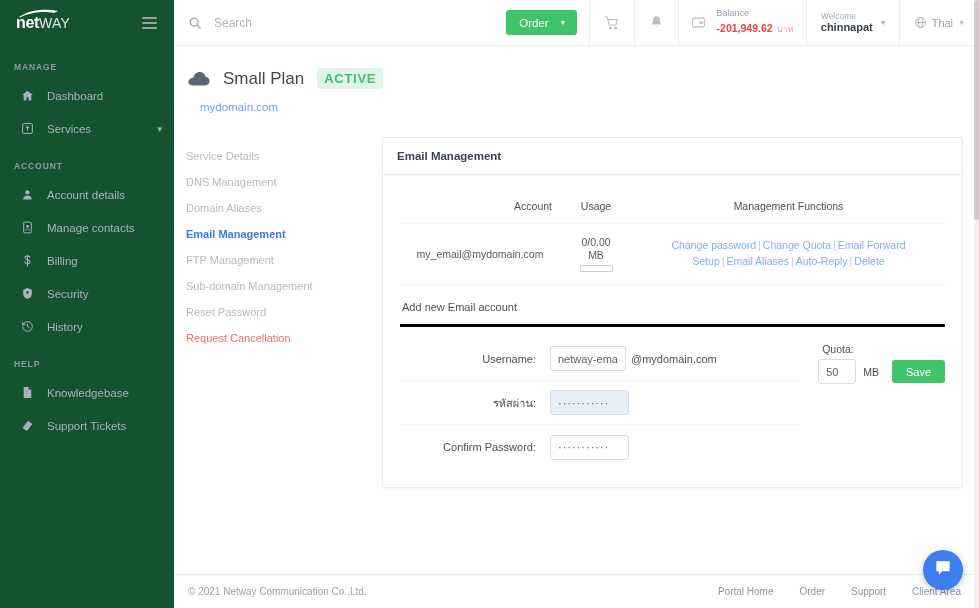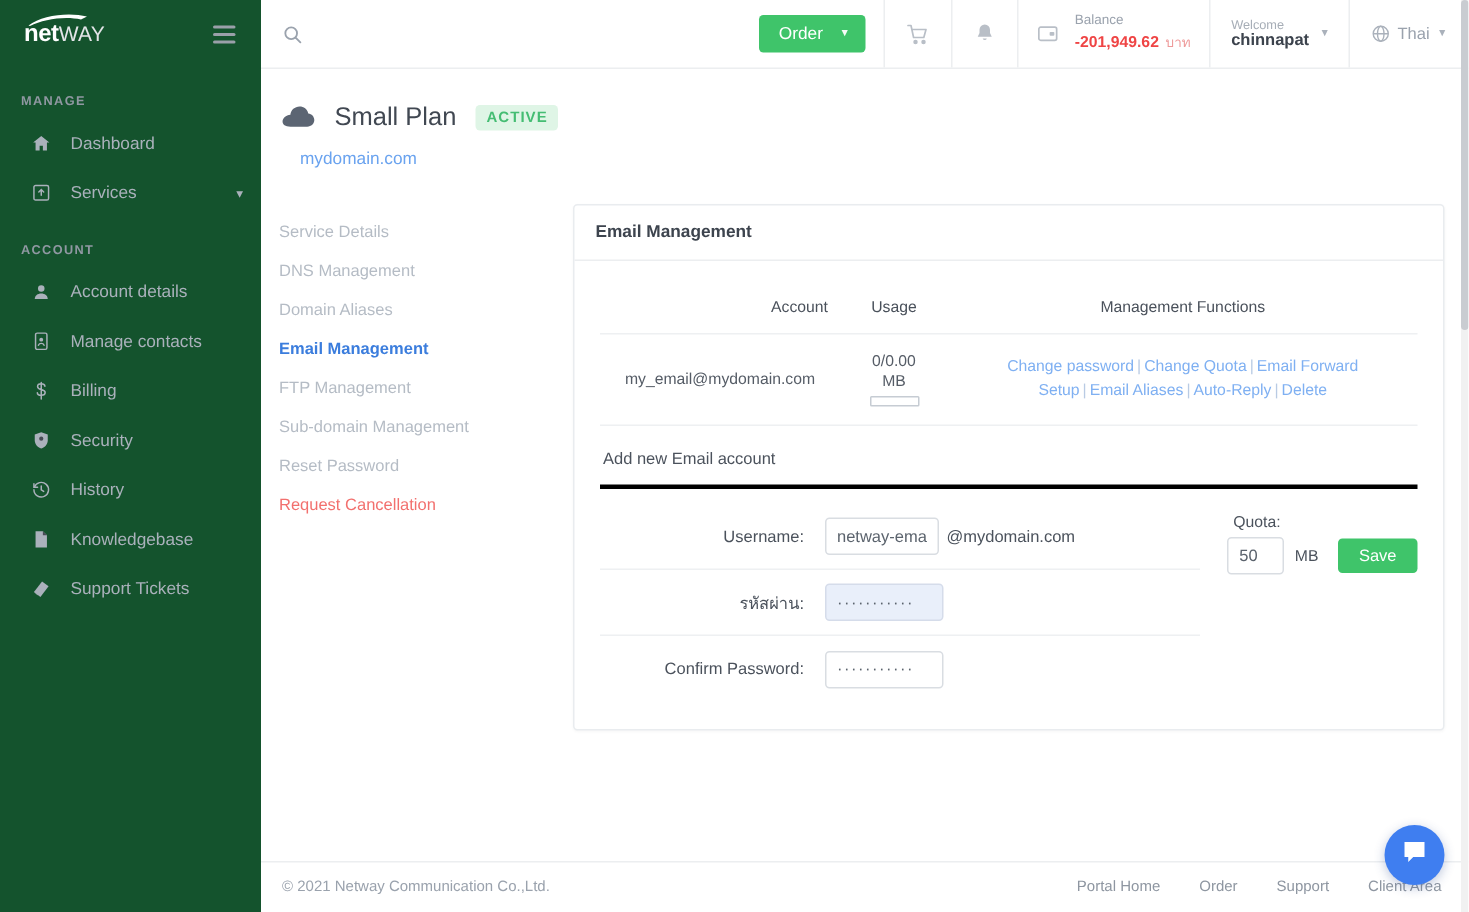--- a/index.html
+++ b/index.html
@@ -94,21 +94,21 @@
   .user-hi { font-size: 8.5px; color: #a6adb6; }
   .user-name { font-size: 11px; color: #3c434d; font-weight: bold; }
 
   
   .content { flex: 1; overflow: hidden; position: relative; padding: 0 0 0 0; background:#fff; }
   .page-head { padding: 22px 0 0 14px; }
   .plan-row { display: flex; align-items: center; gap: 13px; }
   .cloud-ico { color: #5c6573; display: flex; }
   .plan-title { font-size: 17px; color: #414852; font-weight: normal; }
   .badge-active {
-    background: #dff5e6; color: #45bd73; font-size: 10px; font-weight: bold;
+    background: #dff5e6; color: #45bd73; font-size: 13px; font-weight: bold;
     letter-spacing: .7px; border-radius: 3px; padding: 3px 7px 3px 7px;
   }
   .domain-link { display: block; margin: 12px 0 0 12px; color: #6aa3ef; font-size: 11.5px; cursor: pointer; }
 
   .body-cols { display: flex; padding: 24px 16px 0 12px; gap: 0; }
   .subnav { width: 196px; flex: 0 0 196px; padding-top: 6px; }
   .subnav-item { font-size: 11px; color: #b5bcc5; padding: 7px 0 7px 0; cursor: pointer; }
   .subnav-item.active { color: #3b7ddd; font-weight: bold; }
   .subnav-item.danger { color: #f2706e; }
 
@@ -283,20 +283,21 @@
       <span class="ico">
         <svg width="13" height="13" viewBox="0 0 24 24" fill="none" stroke="currentColor" stroke-width="1.8" stroke-linecap="round">
             <path d="M3.5 9A9 9 0 1 1 3 12"></path>
             <path d="M3 4.5V9h4.5"></path>
             <path d="M12 7.5V12l3 2"></path>
           </svg>
       </span>
       <span class="lbl">History</span>
     </div>
 
+    <div class="side-section">HELP</div>
     <div class="side-item">
       <span class="ico">
         <svg width="13" height="13" viewBox="0 0 24 24" fill="currentColor">
             <path d="M5 2h9l5 5v15H5z"></path>
             <path d="M14 2v5h5" fill="#464b54"></path>
           </svg>
       </span>
       <span class="lbl">Knowledgebase</span>
     </div>
     <div class="side-item">
@@ -313,20 +314,21 @@
   <div class="main">
 
     <div class="topbar">
       <div class="search-wrap">
         <span class="search-ico">
           <svg width="14" height="14" viewBox="0 0 24 24" fill="none" stroke="currentColor" stroke-width="2.1" stroke-linecap="round">
               <circle cx="10.5" cy="10.5" r="6.7"></circle>
               <path d="M15.5 15.5 21 21"></path>
             </svg>
         </span>
+        <input class="search-input" placeholder="Search" style="">
       </div>
 
       <div class="tb-cell order-cell">
         <button class="btn-order">
           <span>Order</span>
           <span class="car">▼</span>
         </button>
       </div>
 
       <div class="tb-cell">

